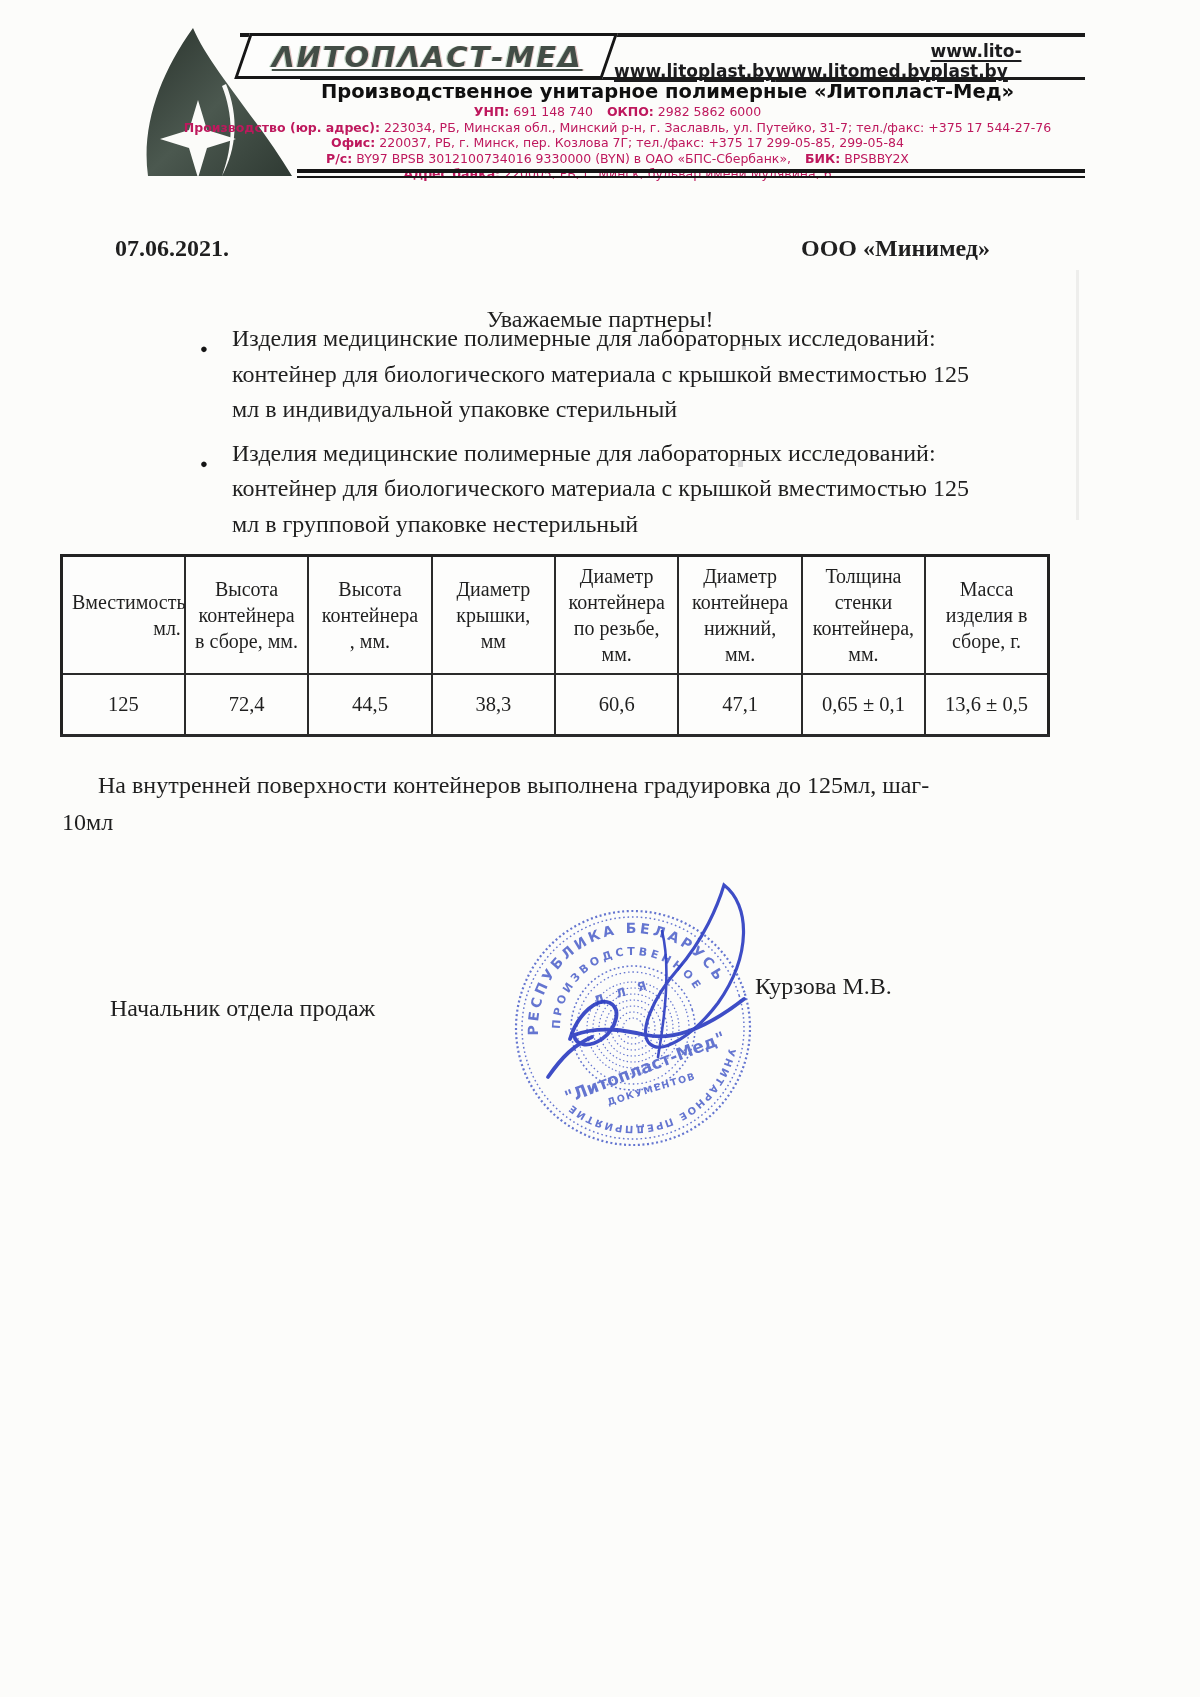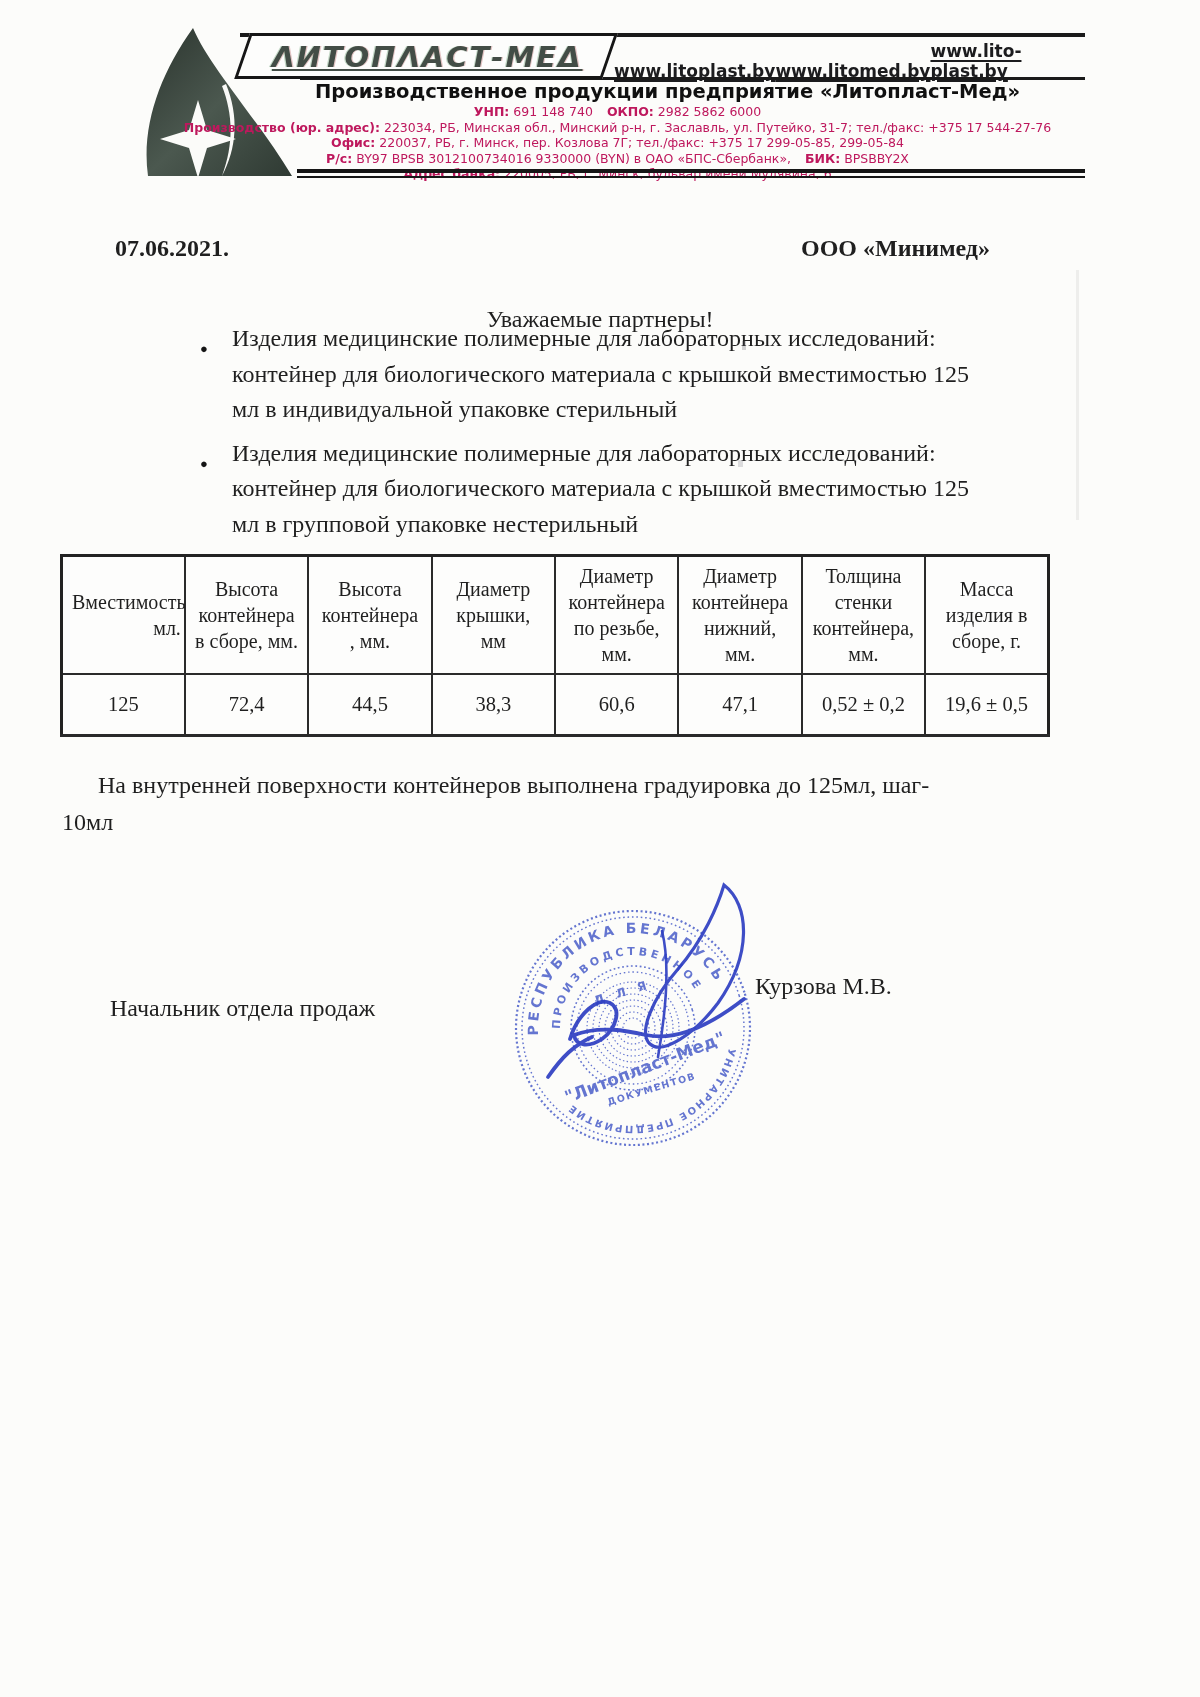--- a/index.html
+++ b/index.html
@@ -120,21 +120,21 @@
     <div class="band-bottom"></div>
     <div class="banner-box"></div>
     <div class="banner-text">ΛИТОПΛАСТ-МЕΔ</div>
 
     <div class="websites">
       <span>www.litoplast.by</span>
       <span>www.litomed.by</span>
       <span>www.lito-plast.by</span>
     </div>
 
-    <div class="company-name">Производственное продукции предприятие «Литопласт-Мед»</div>
+    <div class="company-name">Производственное унитарное полимерные «Литопласт-Мед»</div>
 
     <div class="company-details">
       <div>
         <b>УНП:</b><span>691 148 740</span><span class="gap"></span>
         <b>ОКПО:</b><span>2982 5862 6000</span>
       </div>
       <div>
         <b>Производство (юр. адрес):</b><span>223034, РБ, Минская обл., Минский р-н, г. Заславль, ул. Путейко, 31-7; тел./факс: +375 17 544-27-76</span>
       </div>
       <div>
@@ -200,22 +200,22 @@
 изделия в
 сборе, г.</td>
       </tr>
       <tr class="drow">
         <td>125</td>
         <td>72,4</td>
         <td>44,5</td>
         <td>38,3</td>
         <td>60,6</td>
         <td>47,1</td>
-        <td>0,52 ± 0,2</td>
-        <td>19,6 ± 0,5</td>
+        <td>0,65 ± 0,1</td>
+        <td>13,6 ± 0,5</td>
       </tr>
     </tbody>
   </table>
 
   <div class="note">На внутренней поверхности контейнеров выполнена градуировка до 125мл, шаг-
 10мл</div>
 
   <div class="sign-block">
     <div class="sign-position">Начальник отдела продаж</div>
 

